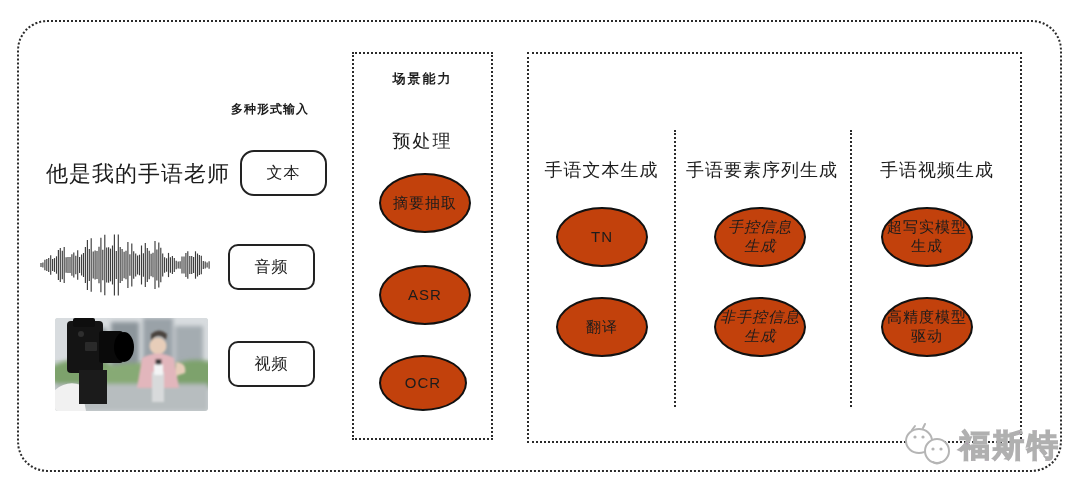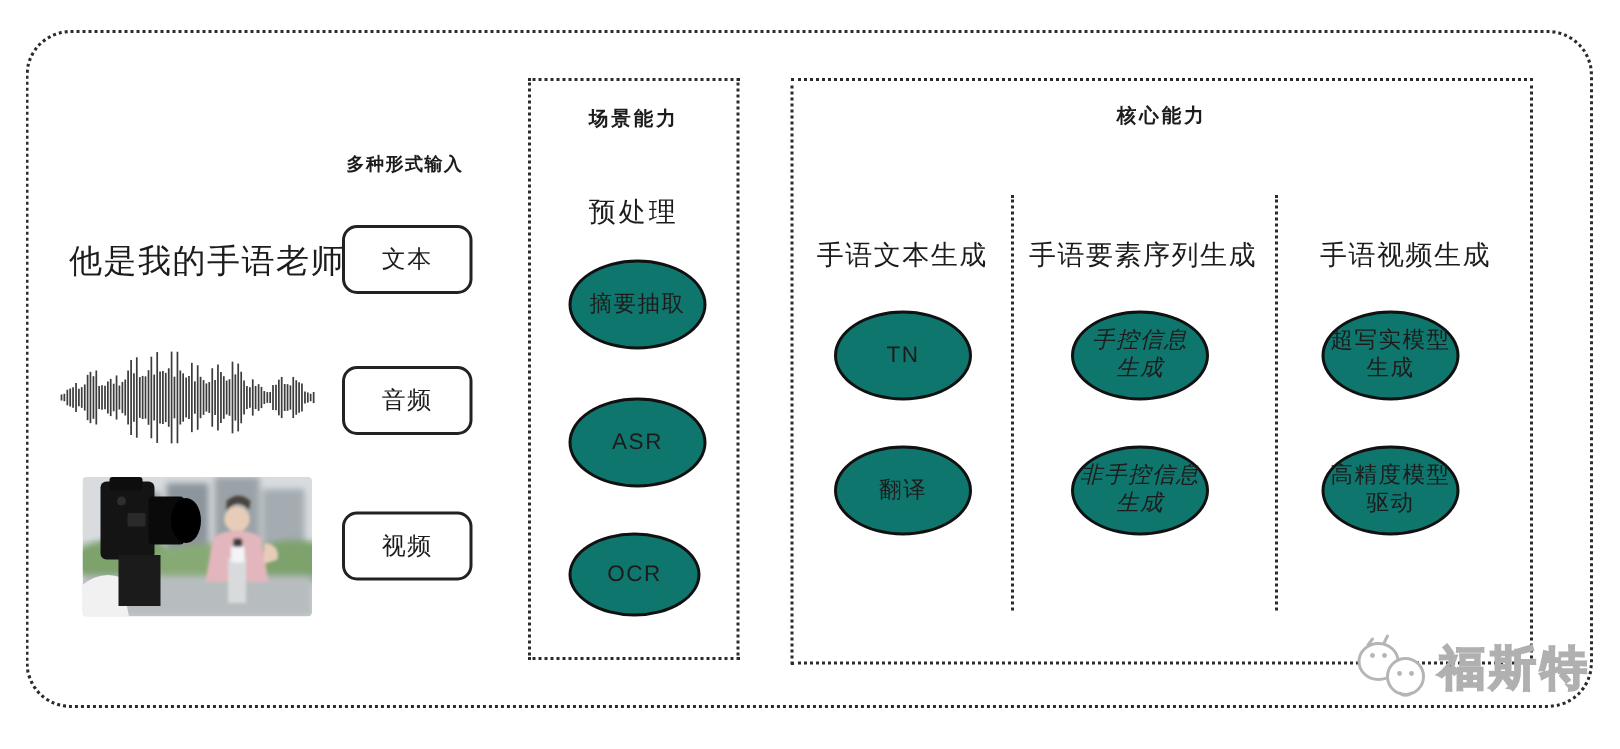--- a/index.html
+++ b/index.html
@@ -21,21 +21,21 @@
   .sentence {
     position: absolute; left: 46px; top: 159px;
     font-size: 22px; letter-spacing: 1px; white-space: nowrap;
   }
   .input-box {
     position: absolute; width: 87px; height: 46px;
     border: 2px solid #222; border-radius: 10px; background: #fff;
     display: flex; align-items: center; justify-content: center;
     font-size: 16px; letter-spacing: 1px;
   }
-  .box-text  { left: 228px; top: 150px; }
+  .box-text  { left: 240px; top: 150px; border-radius: 14px; }
   .box-audio { left: 228px; top: 244px; }
   .box-video { left: 228px; top: 341px; }
 
   .waveform { position: absolute; left: 40px; top: 228px; width: 170px; height: 74px; }
   .photo {
     position: absolute; left: 55px; top: 318px; width: 153px; height: 93px;
     border-radius: 3px; overflow: hidden;
   }
   .photo svg { display: block; width: 100%; height: 100%; }
 
@@ -66,21 +66,21 @@
   .col-header {
     position: absolute; top: 104px; text-align: center;
     font-size: 18px; letter-spacing: 1px;
   }
   .col-header.c1 { left: 0;     width: 145px; }
   .col-header.c2 { left: 145px; width: 176px; }
   .col-header.c3 { left: 321px; width: 174px; }
 
   .ellipse {
     position: absolute; width: 92px; height: 60px;
-    border: 2.5px solid #111; border-radius: 50%; background: #0f766e;
+    border: 2.5px solid #111; border-radius: 50%; background: #c2410c;
     display: flex; align-items: center; justify-content: center;
     text-align: center; font-size: 15px; line-height: 1.25;
     white-space: pre-line; letter-spacing: 1px;
   }
   
   .scene-panel .n1 { left: 25px; top: 119px; }
   .scene-panel .n2 { left: 25px; top: 211px; }
   .scene-panel .n3 { left: 25px; top: 301px; width: 88px; height: 56px; }
   
   .core-panel .r1 { top: 153px; }
@@ -259,21 +259,20 @@
 
   <div class="panel scene-panel">
     <div class="panel-title">场景能力</div>
     <div class="scene-subtitle">预处理</div>
     <div class="ellipse n1">摘要抽取</div>
     <div class="ellipse n2">ASR</div>
     <div class="ellipse n3">OCR</div>
   </div>
 
   <div class="panel core-panel">
-    <div class="panel-title">核心能力</div>
     <div class="v-divider d1"></div>
     <div class="v-divider d2"></div>
 
     <div class="col-header c1">手语文本生成</div>
     <div class="col-header c2">手语要素序列生成</div>
     <div class="col-header c3">手语视频生成</div>
 
     <div class="ellipse r1 c1e">TN</div>
     <div class="ellipse r2 c1e">翻译</div>
 

